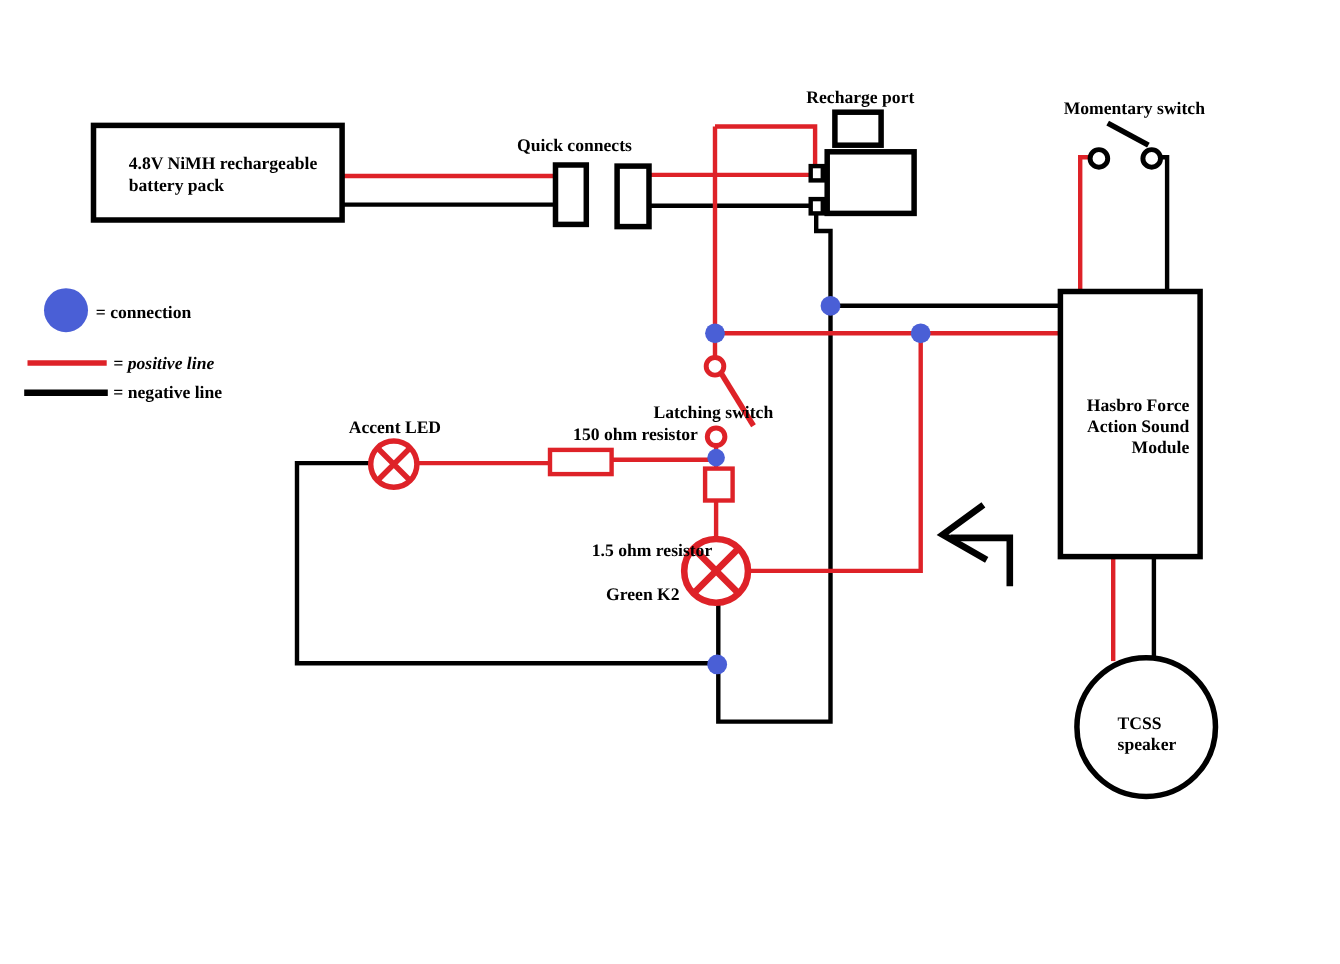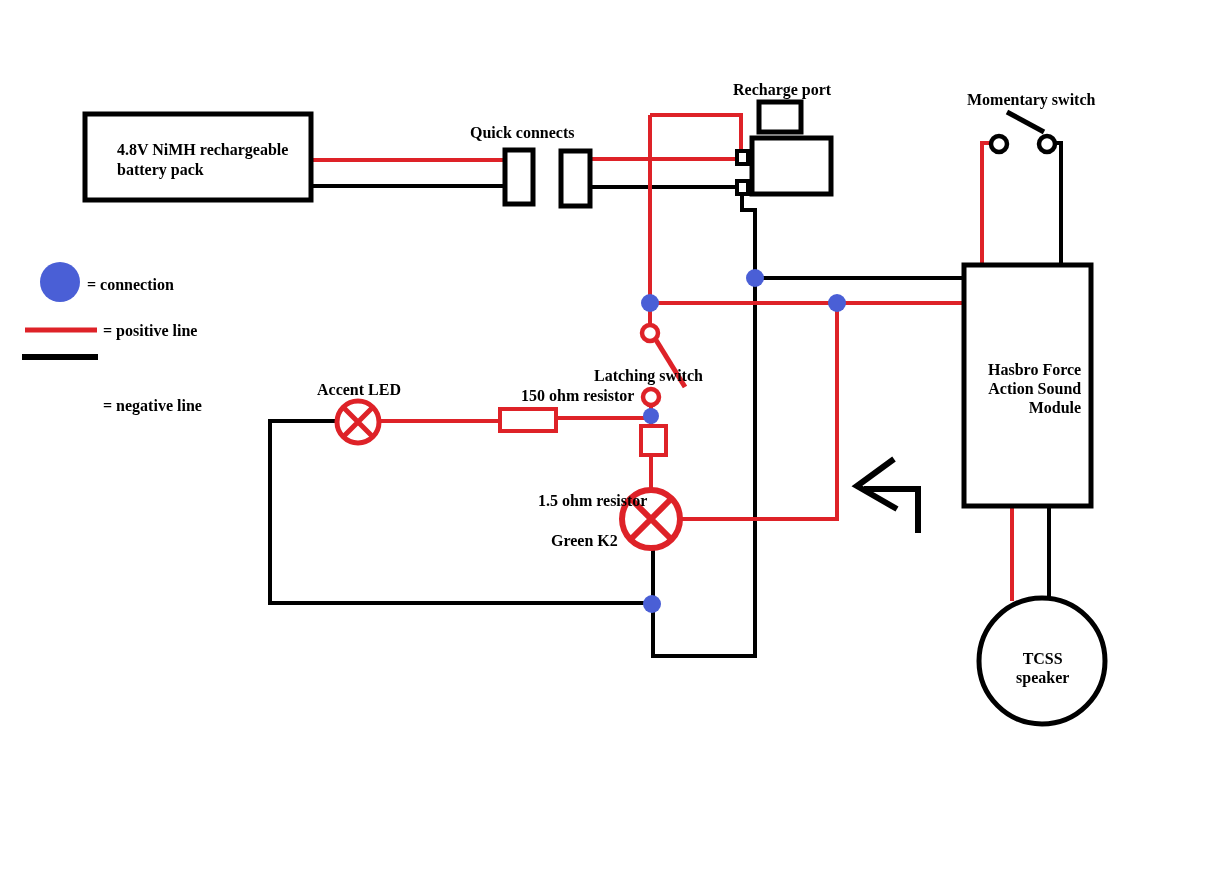--- a/index.html
+++ b/index.html
@@ -133,31 +133,31 @@
   <div class="lbl" style="left:470px;top:123px;">Quick connects</div>
 
   <div class="lbl" style="left:733px;top:80px;">Recharge port</div>
 
   <div class="lbl" style="left:967px;top:90px;">Momentary switch</div>
 
   <div class="lbl lh19" style="left:988px;top:360px;text-align:right;">Hasbro Force
 Action Sound
 Module</div>
 
-  <div class="lbl lh19" style="left:1016px;top:649px;text-align:center;">TCSS
+  <div class="lbl lh19" style="left:1016px;top:649px;">TCSS
 speaker</div>
 
   <div class="lbl" style="left:317px;top:380px;">Accent LED</div>
 
   <div class="lbl" style="left:473px;top:386px;margin-left:48px;">150 ohm resistor</div>
 
   <div class="lbl" style="left:594px;top:366px;">Latching switch</div>
 
   <div class="lbl" style="left:538px;top:459px;margin-top:32px;">1.5 ohm resistor</div>
 
   <div class="lbl" style="left:551px;top:531px;">Green K2</div>
 
 
   <div class="lbl" style="left:87px;top:275px;">= connection</div>
-  <div class="lbl" style="left:103px;top:321px;">= positive line</div>
-  <div class="lbl" style="left:103px;top:348px;margin-top:48px;">= negative line</div>
+  <div class="lbl" style="left:103px;top:321px;font-style:italic;">= positive line</div>
+  <div class="lbl" style="left:103px;top:348px;">= negative line</div>
 
 </div>
 
 </body></html>

